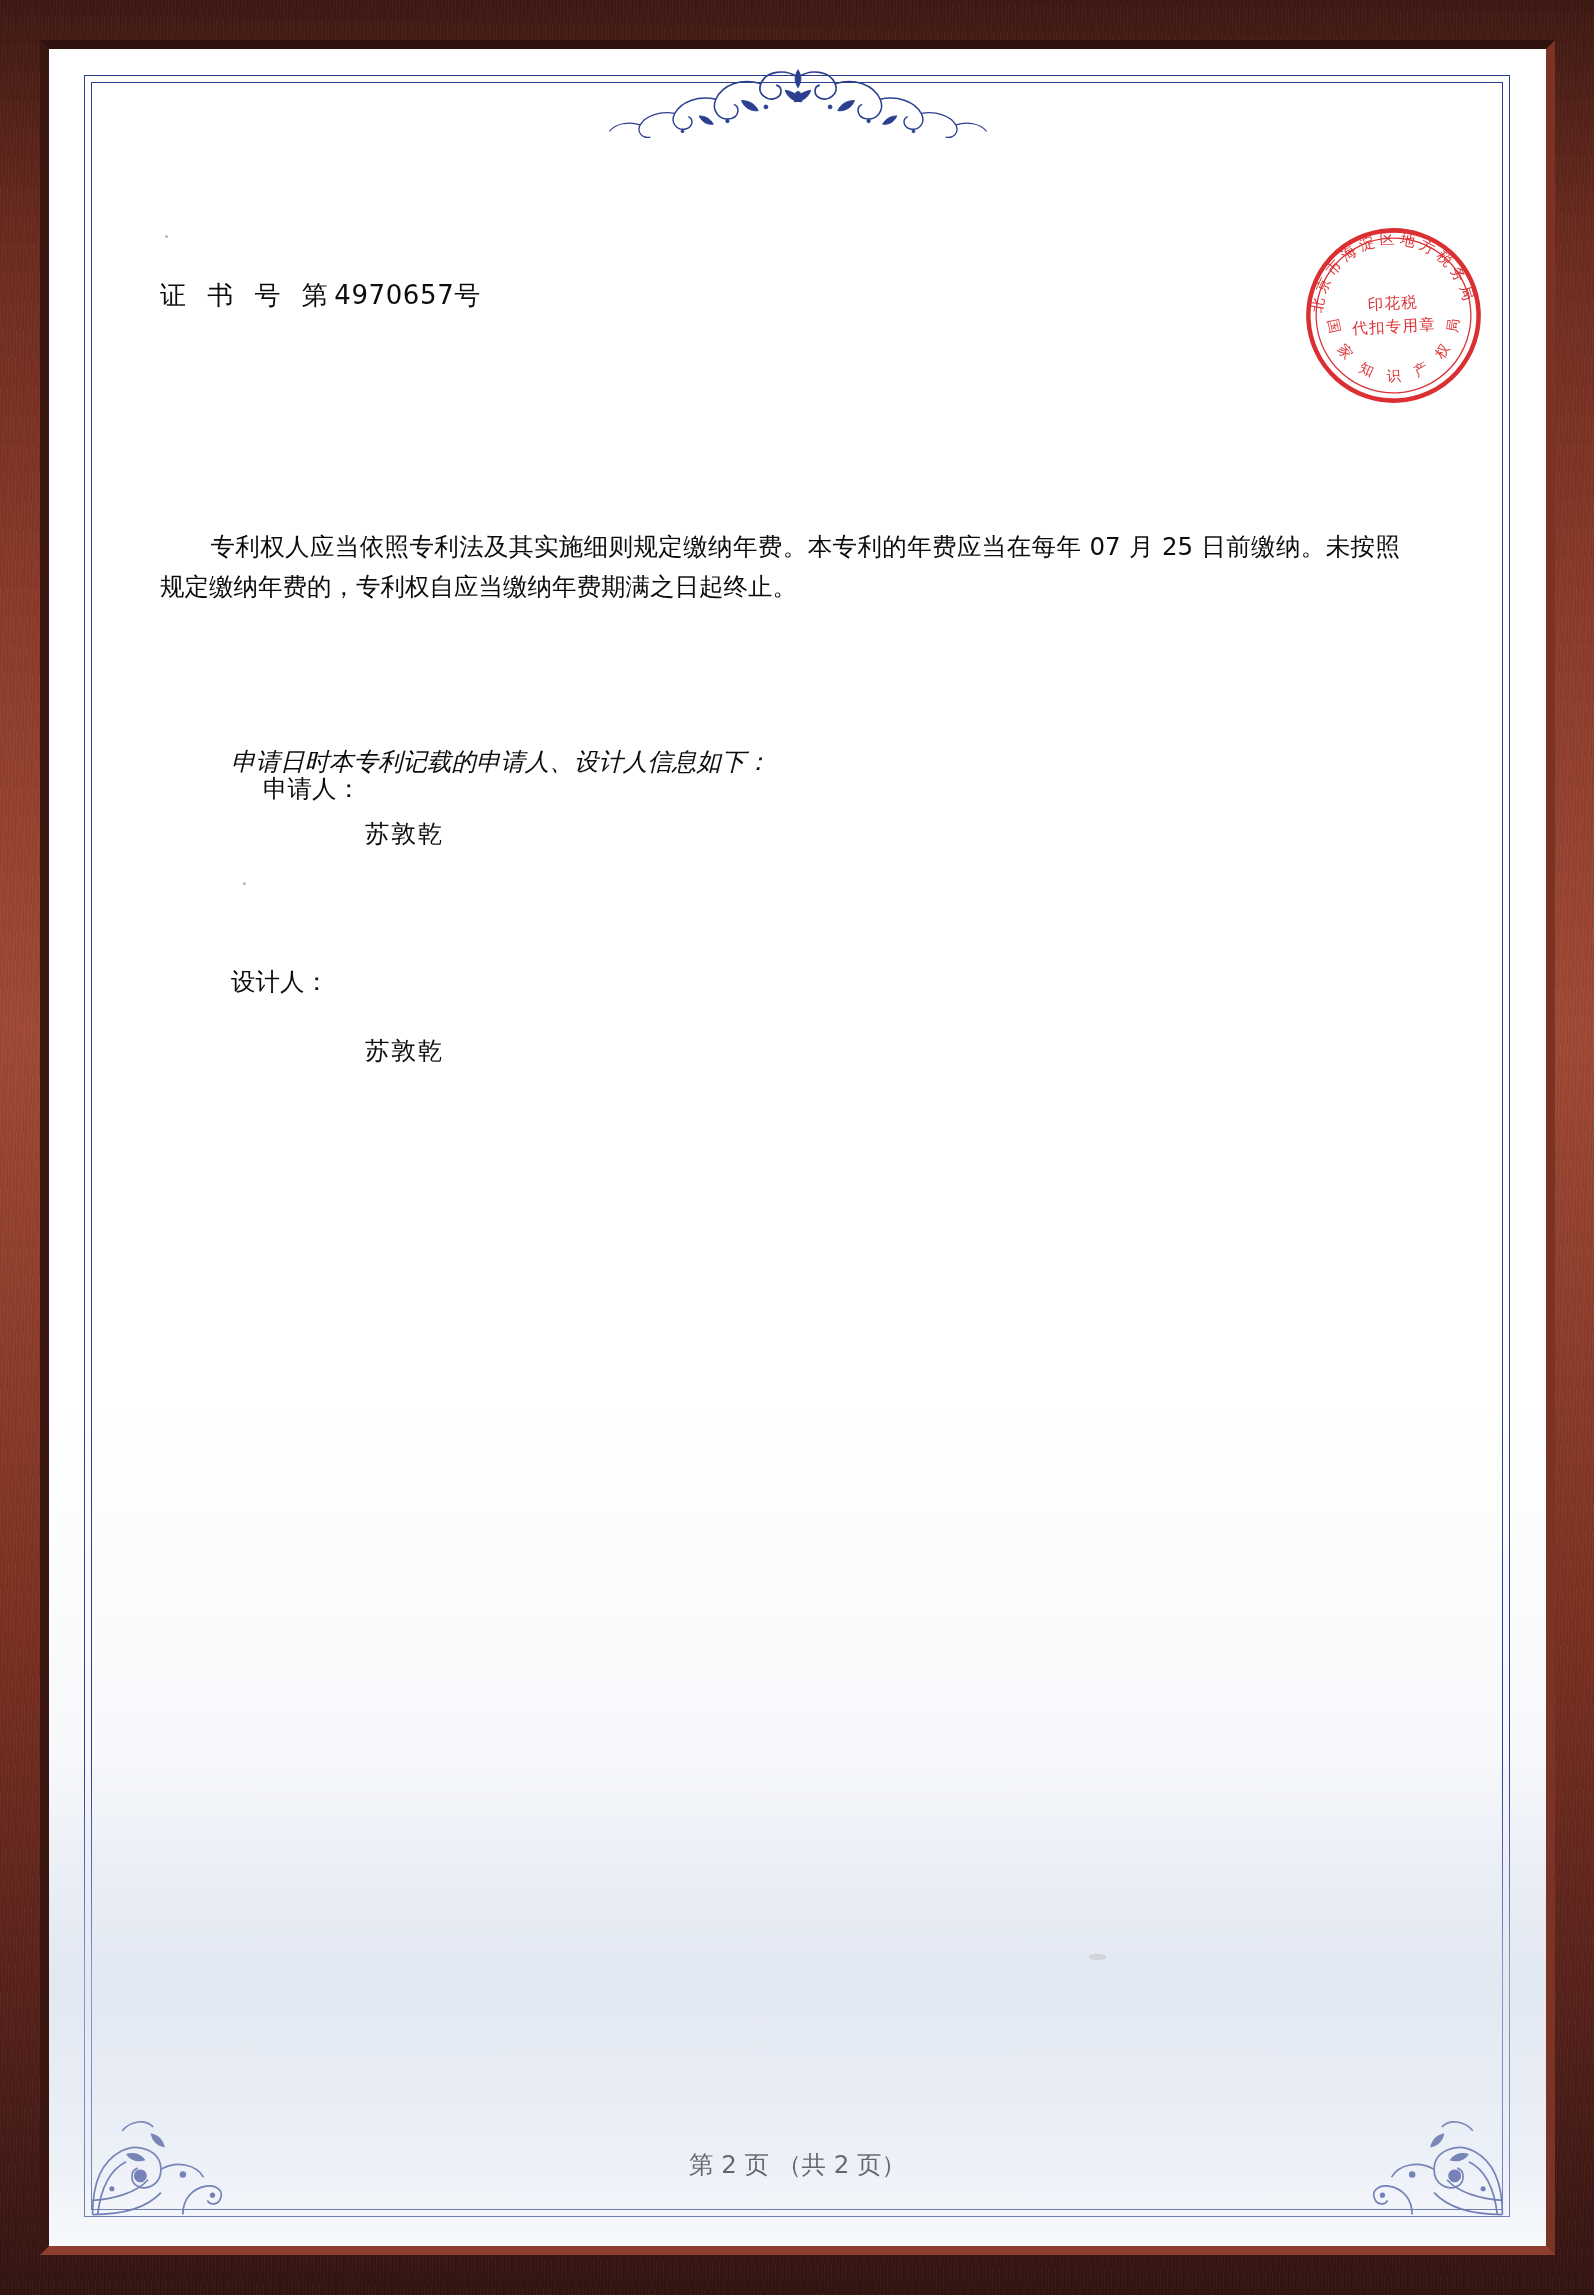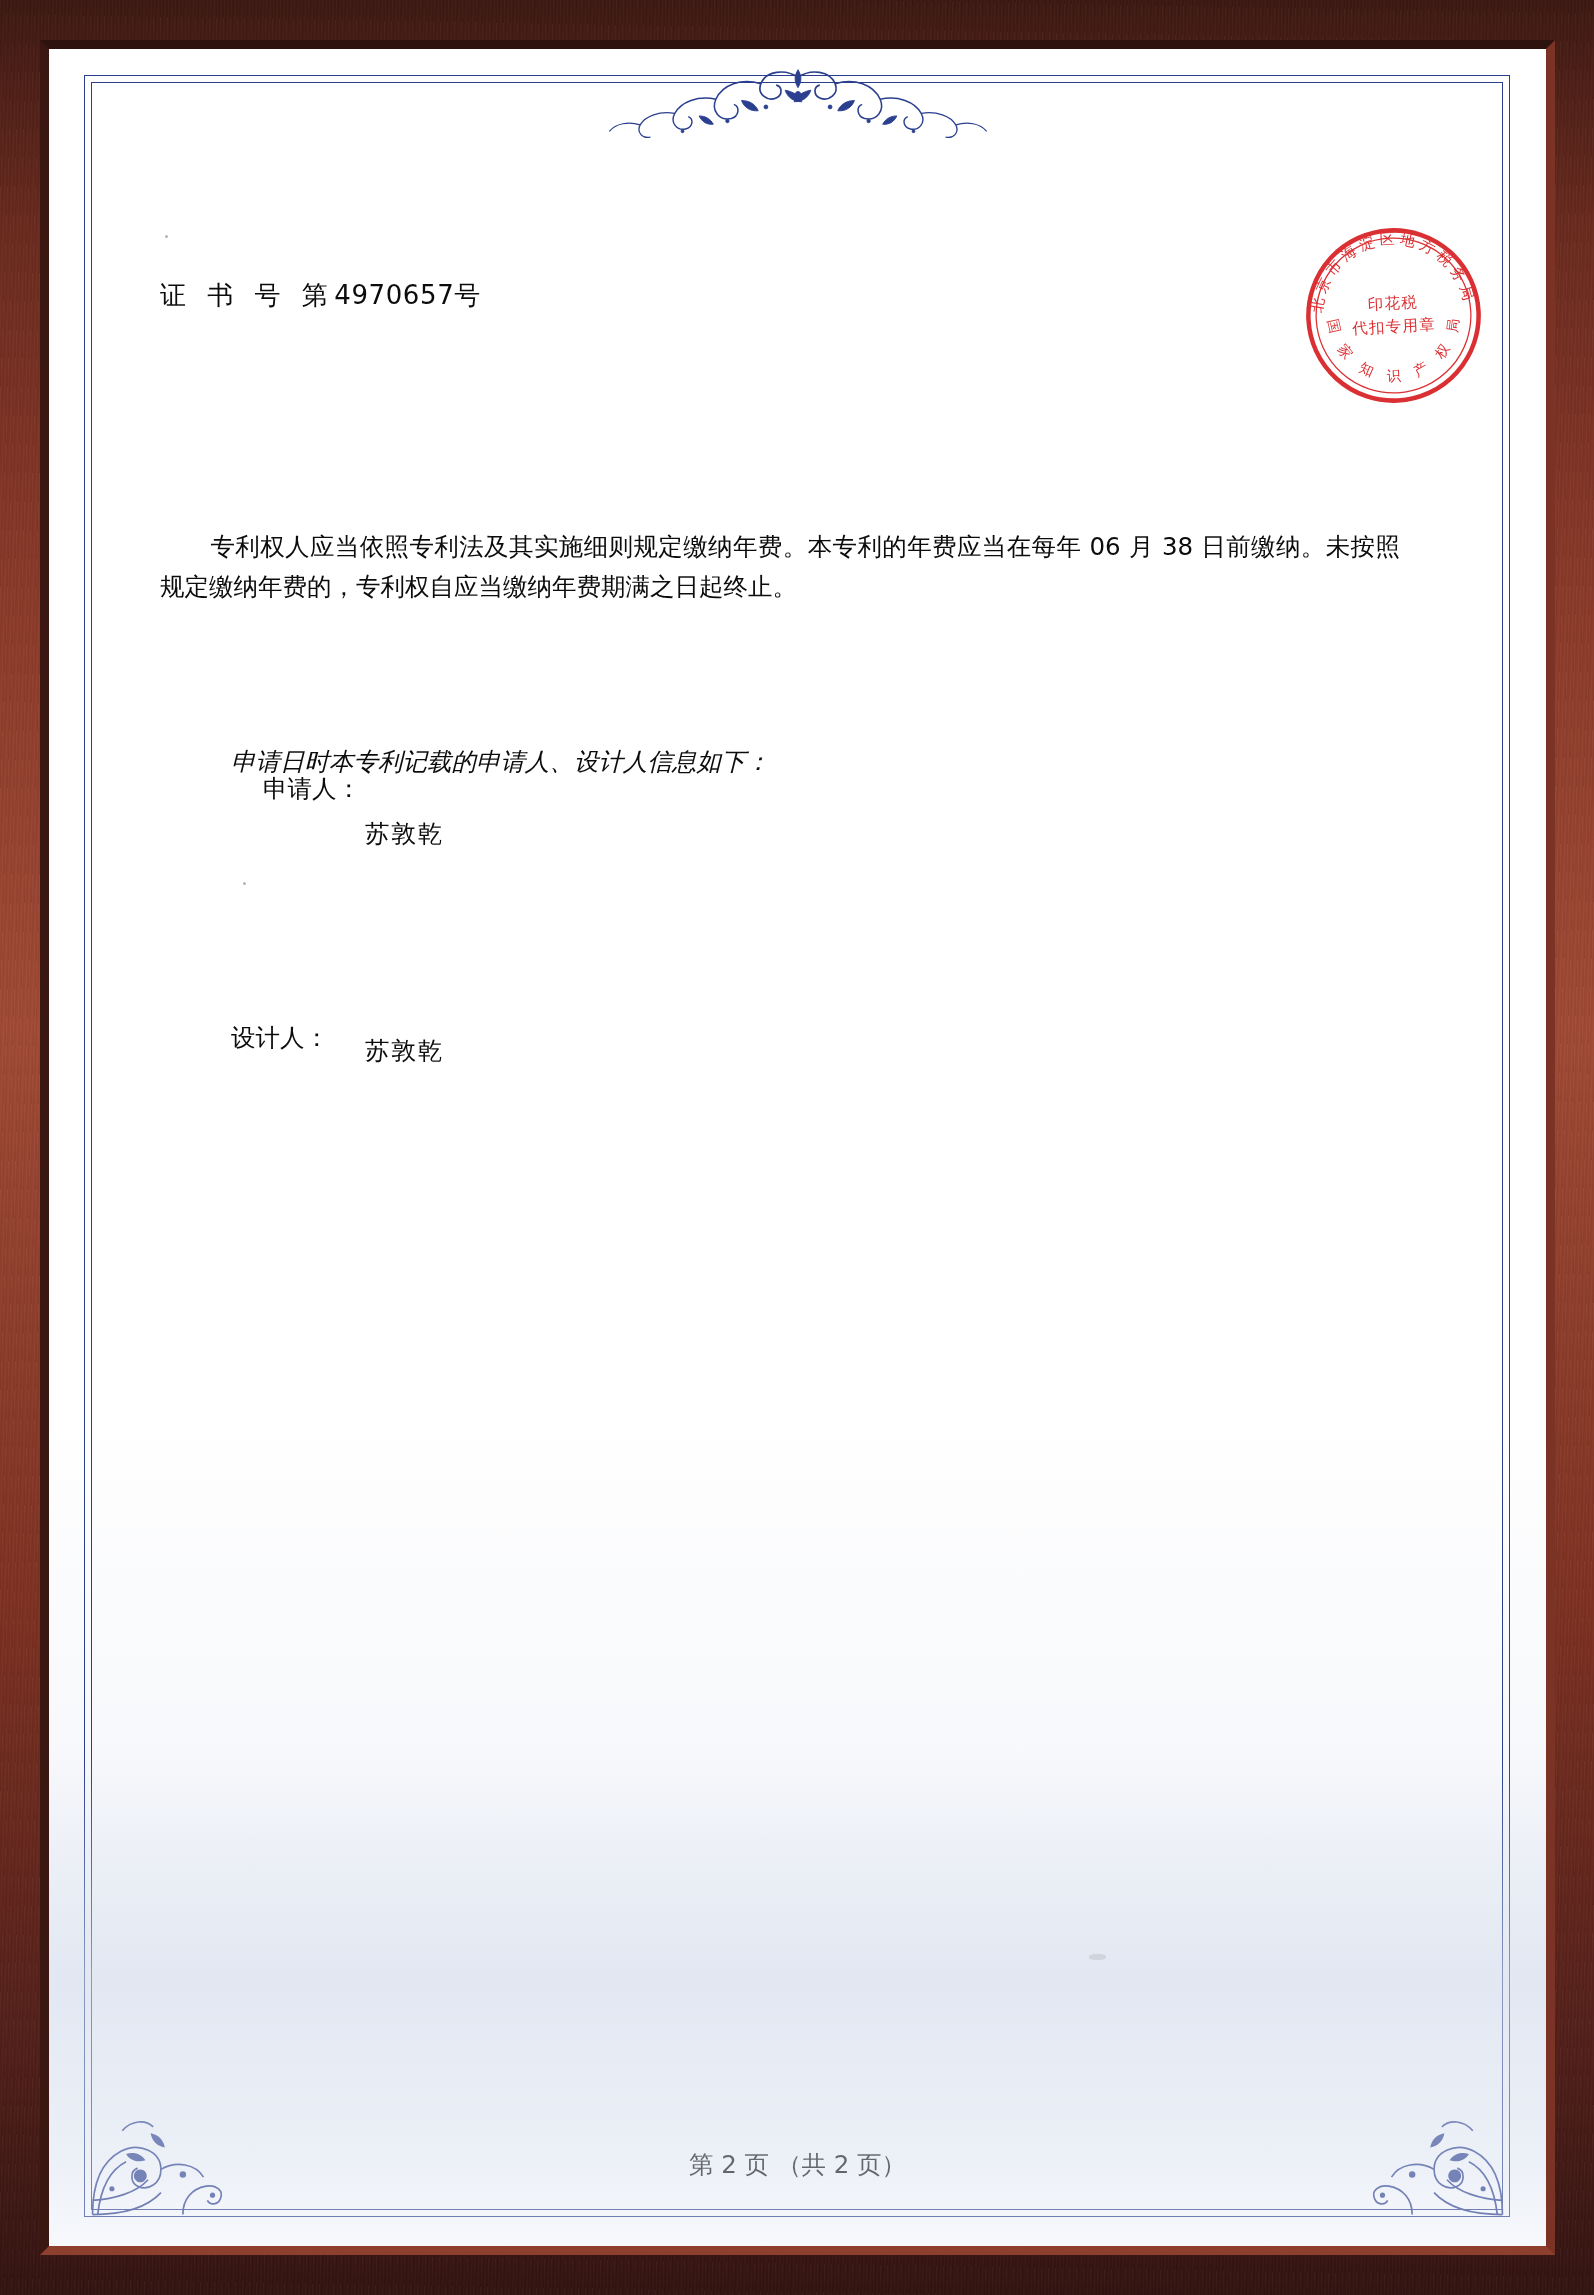--- a/index.html
+++ b/index.html
@@ -149,21 +149,21 @@
     position: absolute;
     left: 316px;
     top: 768px;
     font-size: 24.5px;
     letter-spacing: 1.9px;
     color: #0c0c0c;
   }
   .designer-label {
     position: absolute;
     left: 182px;
-    top: 972px;
+    top: 916px;
     font-size: 24.5px;
     color: #0c0c0c;
   }
   .designer-name {
     position: absolute;
     left: 316px;
     top: 985px;
     font-size: 24.5px;
     letter-spacing: 1.9px;
     color: #0c0c0c;
@@ -291,21 +291,21 @@
     <div class="speck" style="left:116px;top:186px;width:3.2px;height:3.2px;"></div>
     <div class="speck" style="left:194px;top:833px;width:3.2px;height:3.2px;"></div>
     <div class="speck" style="left:1040px;top:1905px;width:17px;height:5.8px;border-radius:40%;opacity:.35;"></div>
 
     <div class="content">
 
       <div class="cert-no">
         <span class="lbl">证 书 号 第</span><span class="num">4970657</span><span class="lbl">号</span>
       </div>
 
-      <div class="para"><span class="indent"></span><span>专利权人应当依照专利法及其实施细则规定缴纳年费。本专利的年费应当在每年 06 月 38 日前缴纳。未按照规定缴纳年费的，专利权自应当缴纳年费期满之日起终止。</span></div>
+      <div class="para"><span class="indent"></span><span>专利权人应当依照专利法及其实施细则规定缴纳年费。本专利的年费应当在每年 07 月 25 日前缴纳。未按照规定缴纳年费的，专利权自应当缴纳年费期满之日起终止。</span></div>
 
       <div class="info-head">申请日时本专利记载的申请人、设计人信息如下：</div>
 
       <div class="applicant-label">申请人：</div>
       <div class="applicant-name">苏敦乾</div>
 
       <div class="designer-label">设计人：</div>
       <div class="designer-name">苏敦乾</div>
 
       <div class="page-footer">第 2 页 （共 2 页）</div>

